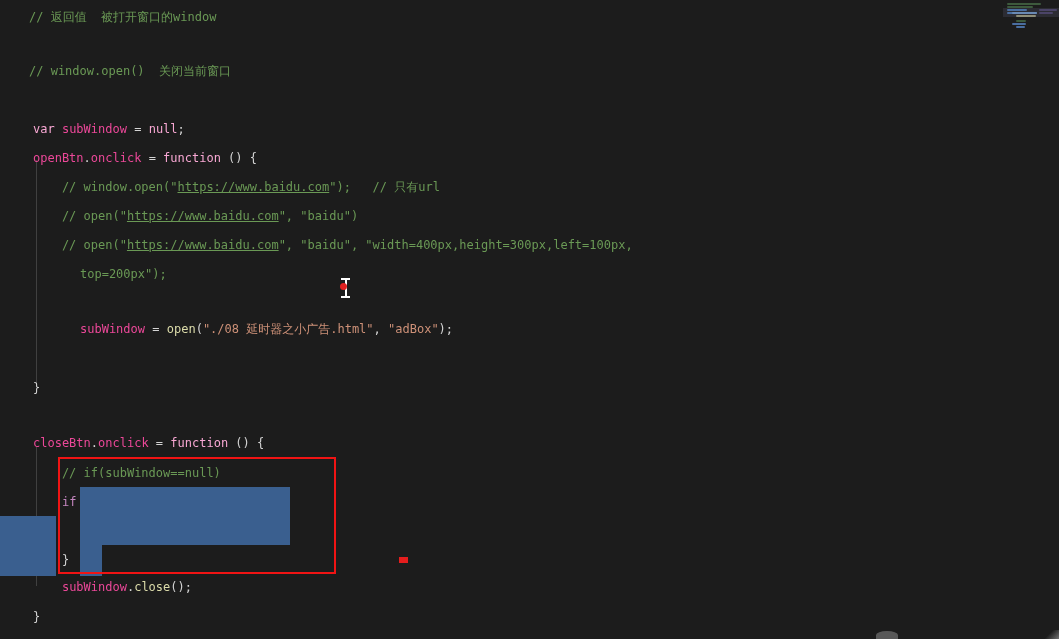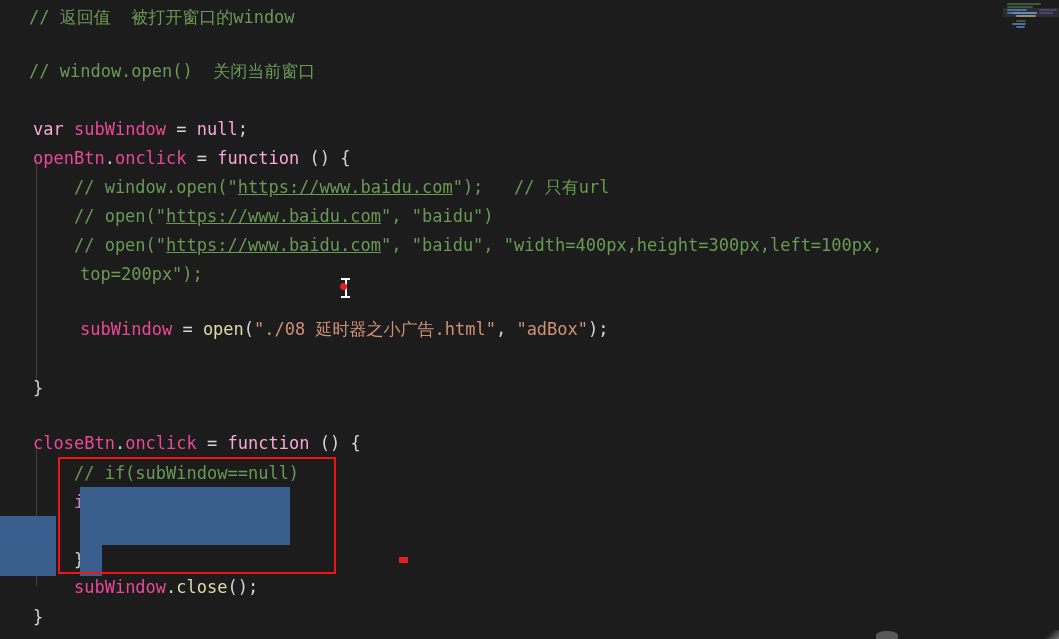--- a/index.html
+++ b/index.html
@@ -15,21 +15,21 @@
     overflow: hidden;
     font-family: "DejaVu Sans Mono", "Liberation Mono", monospace;
   }
 
   
   #code-surface {
     position: absolute;
     left: 0; top: 0;
     width: 1059px;
     height: 639px;
-    font-size: 17px;
+    font-size: 12px;
     line-height: 29px;
     white-space: pre;
     letter-spacing: 0px;
   }
   .line {
     position: absolute;
     left: 0;
     height: 29px;
     white-space: pre;
     display: block;

